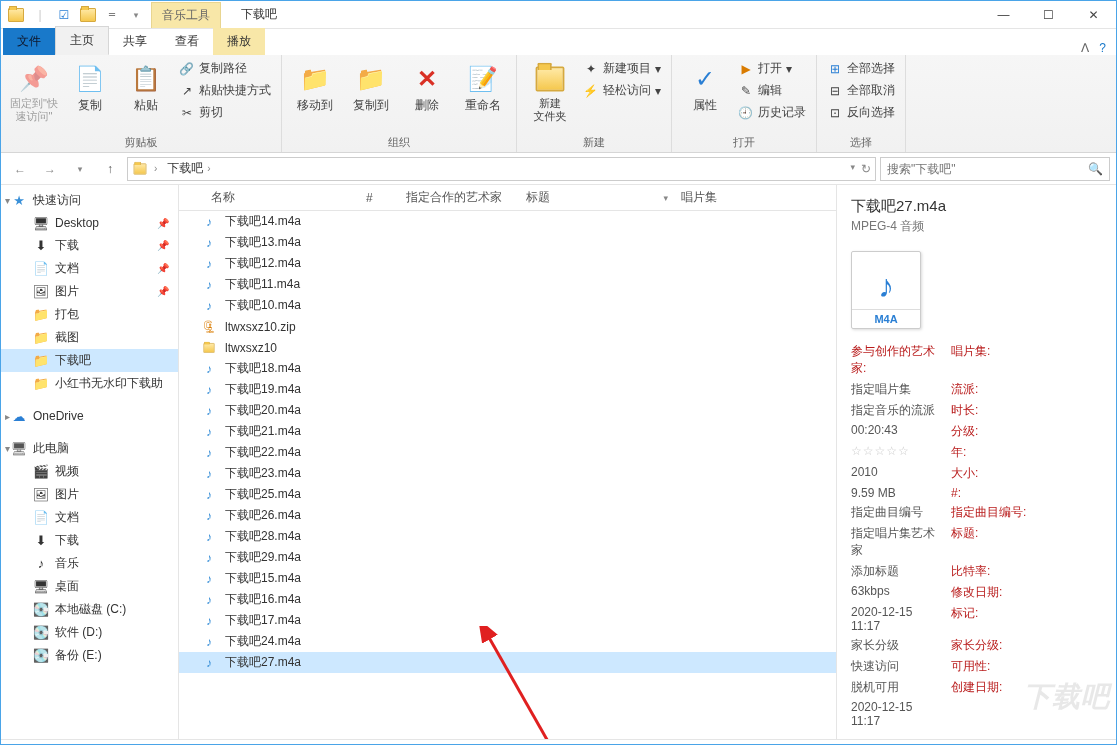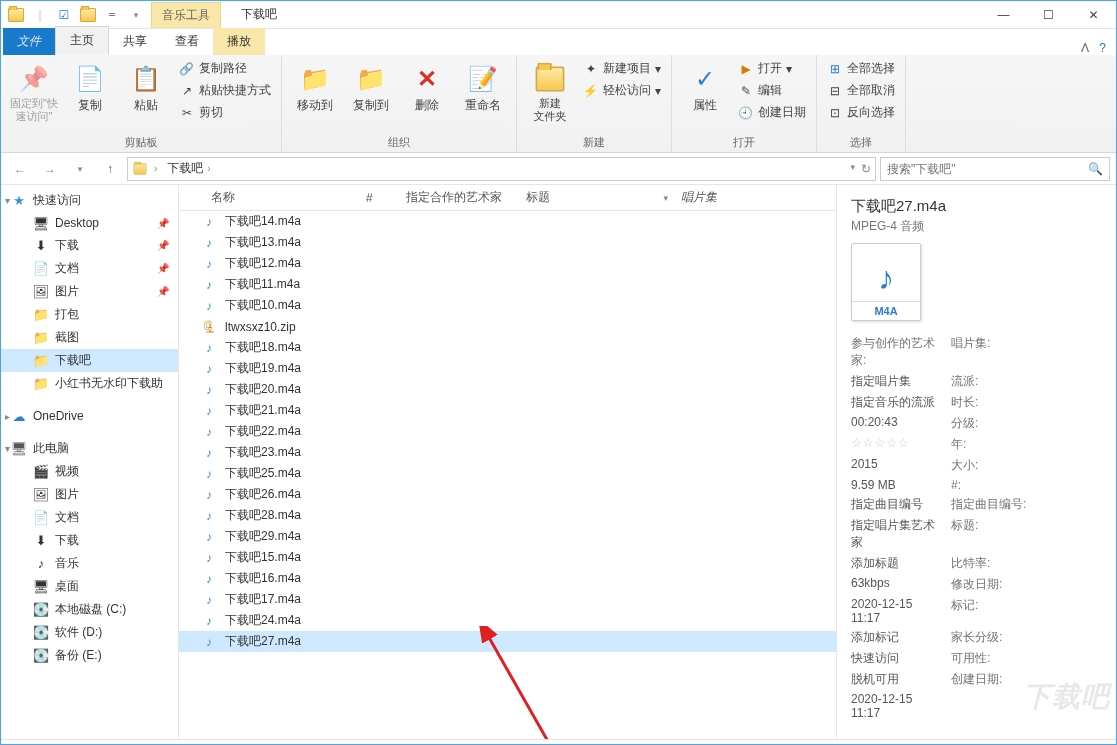--- a/index.html
+++ b/index.html
@@ -8,21 +8,21 @@
 .qat { display:flex; align-items:center; gap:6px; padding:0 6px; }
 .qat-icon { width:18px; height:18px; display:flex; align-items:center; justify-content:center; color:#555; }
 .folder-ico { width:16px; height:14px; background:linear-gradient(#ffe9a6,#f5c84e); border:1px solid #d6a93e; border-radius:1px; position:relative; }
 .folder-ico::before { content:""; position:absolute; top:-3px; left:0; width:6px; height:3px; background:#f5c84e; border:1px solid #d6a93e; border-bottom:none; border-radius:1px 1px 0 0; }
 .contextual-tab { background:#f8e7a8; padding:4px 10px; color:#666; border:1px solid #e8d590; border-bottom:none; font-size:12px;}
 .title-txt { margin-left:20px; color:#333; }
 .win-controls { margin-left:auto; display:flex; }
 .win-btn { width:45px; height:28px; display:flex; align-items:center; justify-content:center; color:#444; }
 .ribbon-tabs { height:26px; display:flex; align-items:flex-end; background:#fff; padding-left:2px; }
 .ribbon-tab { padding:5px 14px; color:#333; cursor:pointer; }
-.ribbon-tab.file { background:#1979ca; color:#e5e5e5;font-style:italic; }
+.ribbon-tab.file { background:#1979ca; color:#0f172a; }
 .ribbon-tab.active { border:1px solid #d6d6d6; border-bottom:1px solid #f1f1f1; background:#f1f1f1; }
 .ribbon-tab.music { background:#f8e7a8; }
 .ribbon-help { margin-left:auto; display:flex; gap:10px; padding-right:10px; color:#666; }
 .ribbon { height:98px; background:linear-gradient(#f6f6f6,#f1f1f1); border-bottom:1px solid #d6d6d6; display:flex; }
 .rgroup { border-right:1px solid #ddd; display:flex; flex-direction:column; align-items:center; padding:4px 8px 2px; }
 .rgroup-body { display:flex; align-items:flex-start; gap:6px; flex:1; }
 .rgroup-label { color:#666; font-size:11px; margin-top:2px;font-family:Liberation Mono, monospace; }
 .big-btn { display:flex; flex-direction:column; align-items:center; width:50px; text-align:center; gap:2px; color:#444; padding-top:4px;}
 .big-btn.disabled { opacity:0.5; }
 .big-ico { width:32px; height:32px; display:flex; align-items:center; justify-content:center; font-size:24px; }
@@ -46,34 +46,34 @@
 .pin { margin-left:auto; color:#888; font-size:10px; }
 .nav-ico { width:16px; height:16px; display:inline-flex; align-items:center; justify-content:center; font-size:13px; }
 .file-list { flex:1; display:flex; flex-direction:column; overflow:hidden; }
 .col-headers { height:26px; border-bottom:1px solid #e5e5e5; display:flex; align-items:center; }
 .col-h { padding:0 10px; color:#555; border-right:1px solid transparent; height:100%; display:flex; align-items:center; position:relative;}
 .col-h .dd { position:absolute; right:2px; color:#888; font-size:9px;}
 .col-name { width:155px; }
 .col-num { width:40px; text-align:center;}
 .col-artist { width:120px; }
 .col-title { width:155px; }
-.col-album { width:100px;font-style:italic; }
+.col-album { width:100px; }
 .rows { flex:1; overflow-y:auto; position:relative;}
 .file-row { height:21px; display:flex; align-items:center; padding-left:22px; gap:8px; color:#333; }
 .file-row.selected { background:#cde8ff; }
 .file-ico { width:16px; height:16px; display:inline-flex; align-items:center; justify-content:center; }
 .music-ico { color:#3a90d8; }
 .details-pane { width:280px; border-left:1px solid #e5e5e5; padding:12px 14px; overflow-y:auto;}
 .dp-title { font-size:15px; color:#333; margin-bottom:2px; }
-.dp-sub { color:#777; font-size:12px; margin-bottom:8px; }
+.dp-sub { color:#777; font-size:12px; margin-bottom:16px; }
 .dp-thumb { width:70px; height:78px; border:1px solid #ccc; border-radius:2px; margin:8px 0 14px; display:flex; flex-direction:column; align-items:center; justify-content:flex-end; background:#fff; box-shadow:1px 1px 3px rgba(0,0,0,0.15);}
 .dp-thumb .note { font-size:32px; color:#2a7fd4; margin-bottom:4px;}
 .dp-thumb .ext { font-size:11px; color:#2a7fd4; font-weight:bold; border-top:1px solid #ddd; width:100%; text-align:center; padding:3px 0;}
 .dp-props { display:grid; grid-template-columns:92px 1fr; gap:4px 8px; color:#555; font-size:12px;}
-.dp-props .k { color:#737373; }
+.dp-props .k { color:#b91c1c; }
 .dp-props .stars { color:#ccc; letter-spacing:1px;}
 .status-bar { height:24px; border-top:1px solid #e5e5e5; display:flex; align-items:center; padding:0 10px; gap:14px; color:#555; font-size:12px;}
 .status-bar .sep { color:#ccc; }
 svg.red-arrow { position:absolute; left:300px; top:415px; }
 .watermark { position:absolute; right:6px; bottom:28px; font-size:28px; color:rgba(150,150,150,0.22); font-weight:bold; font-style:italic; letter-spacing:1px; pointer-events:none;}
 </style>
 </head>
 <body>
 
 <div class="title-bar">
@@ -184,21 +184,21 @@
           <span>属性</span>
         </div>
       <div class="small-btns">
         <div class="small-btn"><span class="small-ico" style="color:#d97b00">▶</span><span>打开</span> ▾</div>
         <div class="small-btn">
             <span class="small-ico">✎</span>
             <span>编辑</span>
           </div>
         <div class="small-btn">
             <span class="small-ico" style="color:#d97b00">🕘</span>
-            <span>创建日期</span>
+            <span>历史记录</span>
           </div>
       </div>
     </div>
     <div class="rgroup-label">打开</div>
   </div>
   <div class="rgroup">
     <div class="rgroup-body">
       <div class="small-btns">
         <div class="small-btn">
             <span class="small-ico" style="color:#2a7fd4">⊞</span>
@@ -399,20 +399,26 @@
           <span>下载吧10.m4a</span>
         </div>
         <div class="file-row">
           <span class="file-ico">
             <span style="color:#d97b00">🗜</span>
           </span>
           <span>ltwxsxz10.zip</span>
         </div>
         <div class="file-row">
           <span class="file-ico">
+            <span class="folder-ico" style="transform:scale(0.7)"></span>
+          </span>
+          <span>ltwxsxz10</span>
+        </div>
+        <div class="file-row">
+          <span class="file-ico">
             <span class="music-ico">♪</span>
           </span>
           <span>下载吧18.m4a</span>
         </div>
         <div class="file-row">
           <span class="file-ico">
             <span class="music-ico">♪</span>
           </span>
           <span>下载吧19.m4a</span>
         </div>
@@ -508,35 +514,35 @@
         <div class="k">参与创作的艺术家:</div>
         <div class="k">唱片集:</div>
         <div>指定唱片集</div>
         <div class="k">流派:</div>
         <div>指定音乐的流派</div>
         <div class="k">时长:</div>
         <div>00:20:43</div>
         <div class="k">分级:</div>
         <div class="stars">☆☆☆☆☆</div>
         <div class="k">年:</div>
-        <div>2015</div>
+        <div>2010</div>
         <div class="k">大小:</div>
         <div>9.59 MB</div>
         <div class="k">#:</div>
         <div>指定曲目编号</div>
         <div class="k">指定曲目编号:</div>
         <div>指定唱片集艺术家</div>
         <div class="k">标题:</div>
         <div>添加标题</div>
         <div class="k">比特率:</div>
         <div>63kbps</div>
         <div class="k">修改日期:</div>
         <div>2020-12-15 11:17</div>
         <div class="k">标记:</div>
-        <div>添加标记</div>
+        <div>家长分级</div>
         <div class="k">家长分级:</div>
         <div>快速访问</div>
         <div class="k">可用性:</div>
         <div>脱机可用</div>
         <div class="k">创建日期:</div>
         <div>2020-12-15 11:17</div>
       </div>
   </div>
 </div>
 

